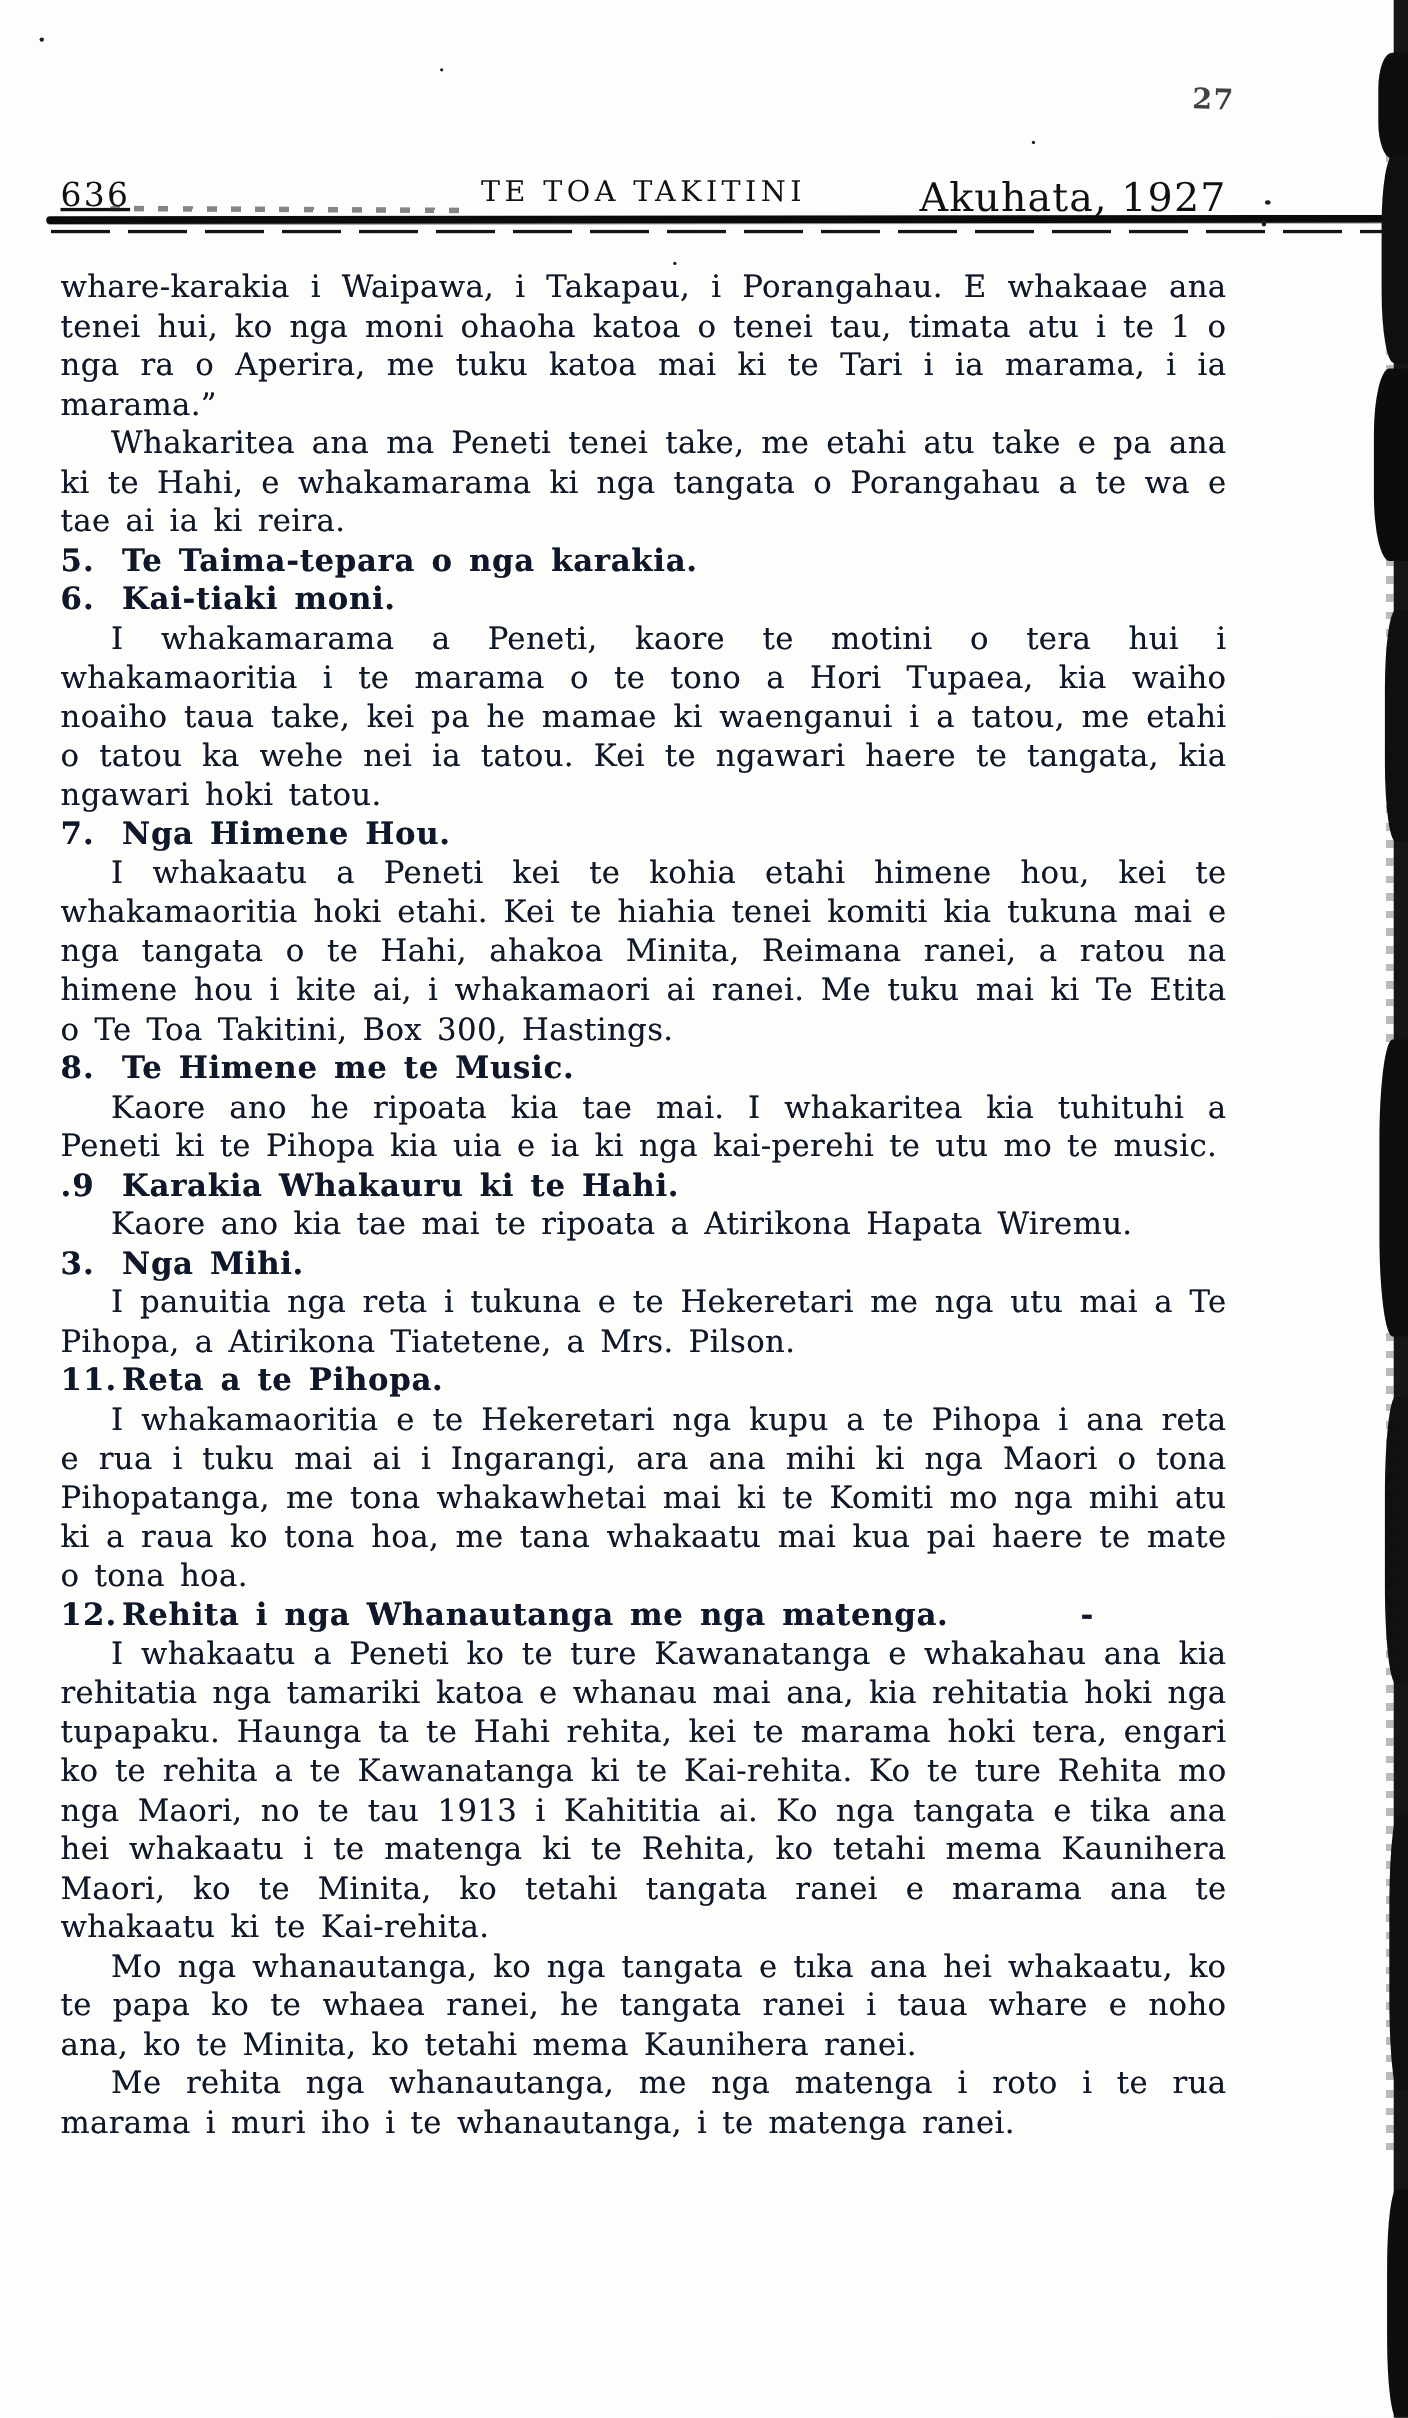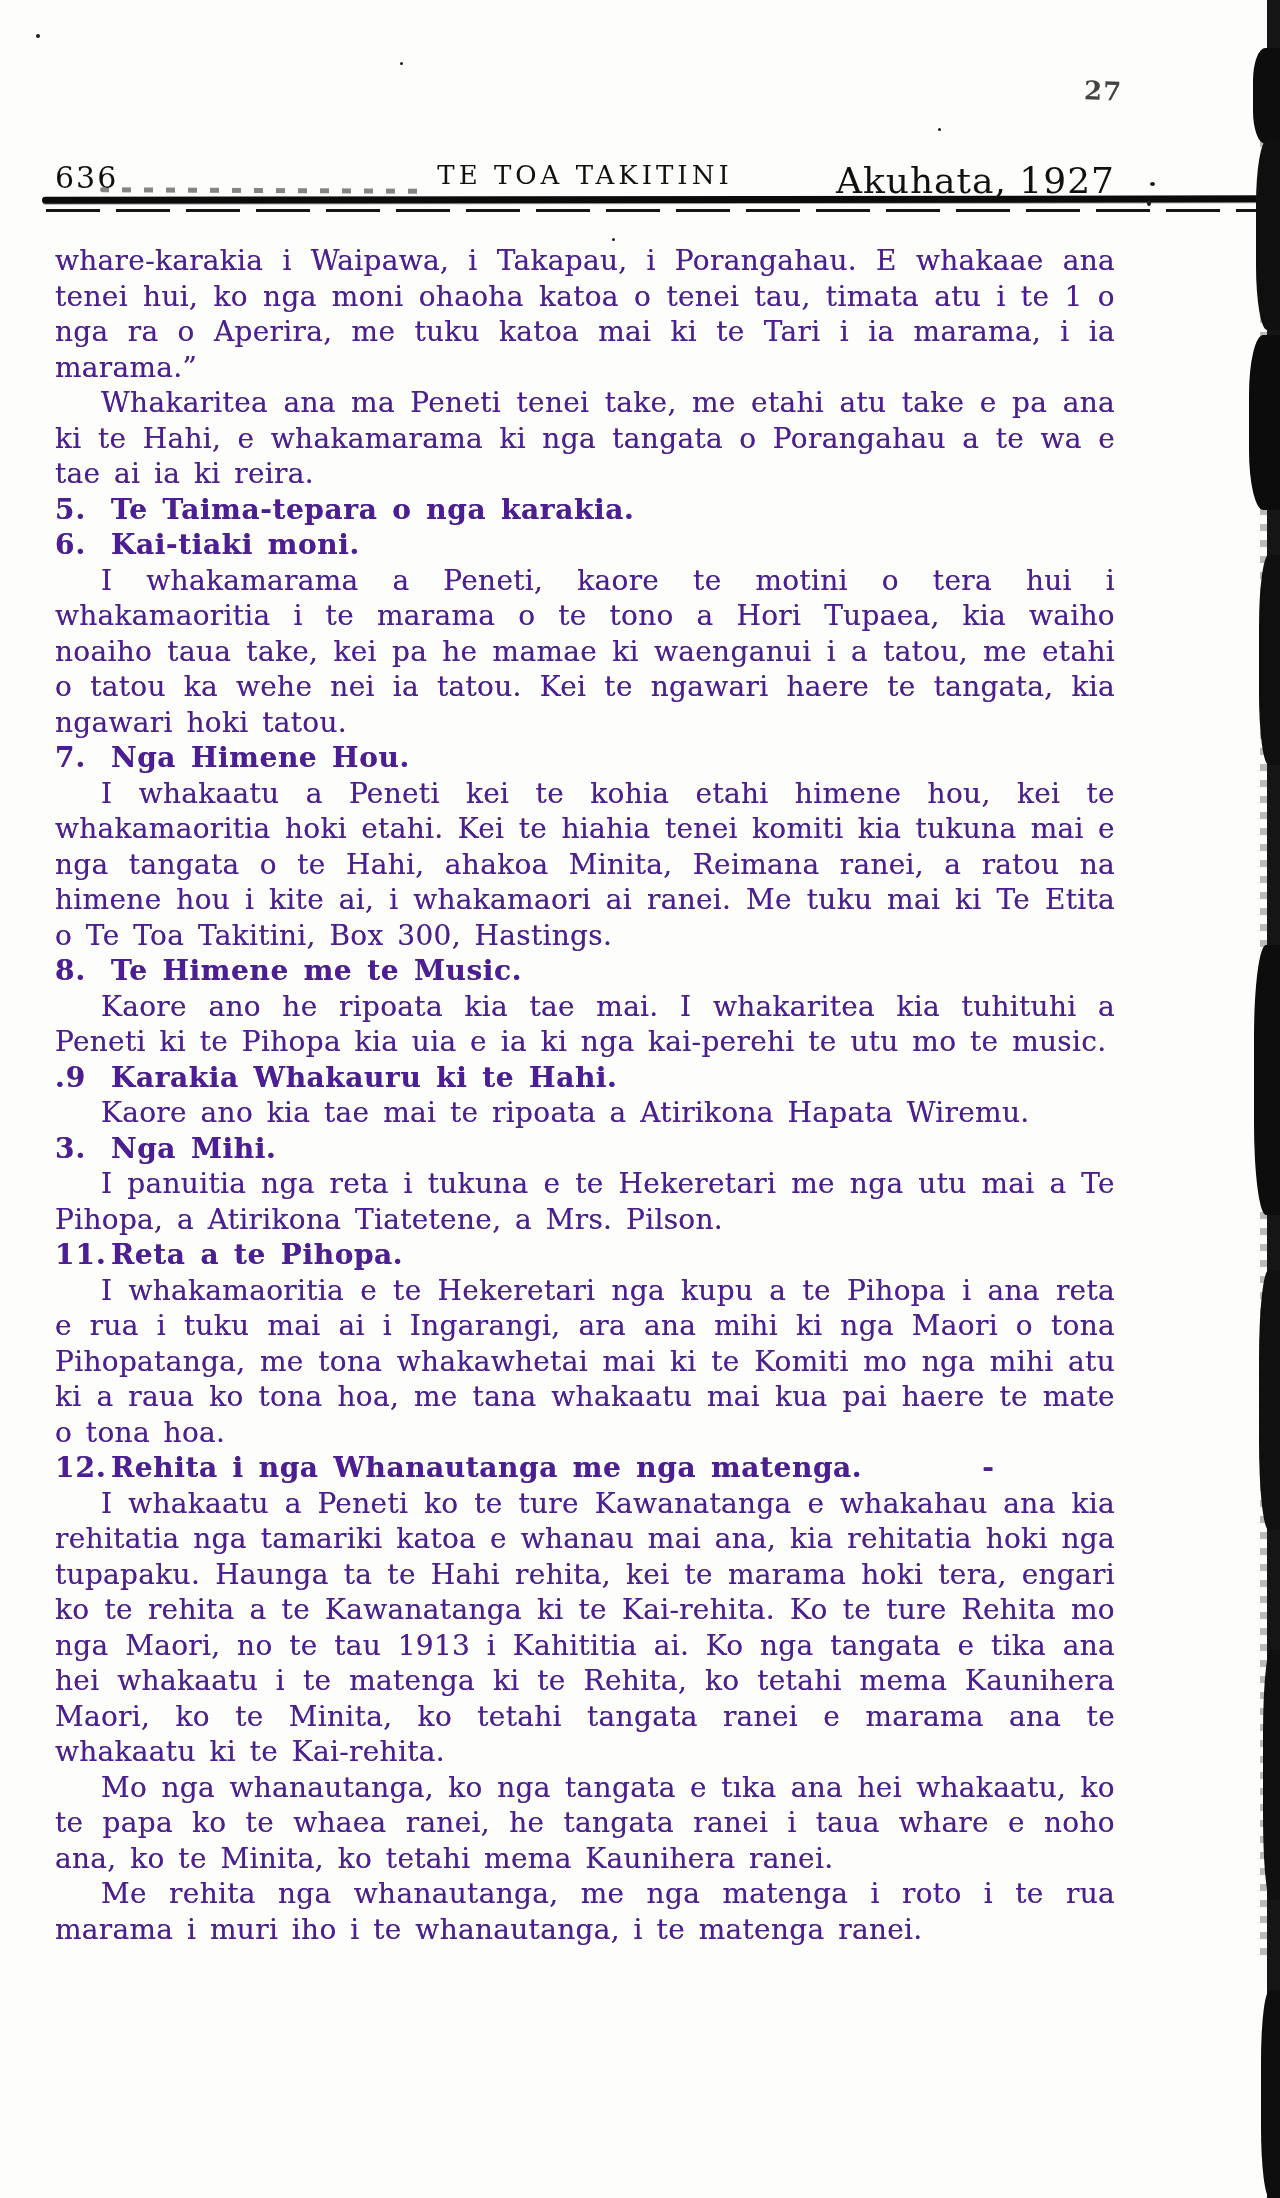--- a/index.html
+++ b/index.html
@@ -8,21 +8,21 @@
     background:#f7f7f4;
     font-family:"DejaVu Serif","Liberation Serif",serif;
     overflow:hidden;
   }
   .page{
     position:absolute;inset:0;background:#fdfdfb;color:#1a1a1a;
   }
   
   .hdr{position:absolute;top:160px;left:55px;width:1060px;height:34px;}
   .pageno{
-    position:absolute;left:0;top:0;font-size:30px;letter-spacing:2px;color:#111;
+    position:absolute;left:0;top:0;font-size:30px;letter-spacing:2px;color:#111;text-decoration:underline;
   }
   .ptitle{
     position:absolute;left:295px;top:0;width:470px;text-align:center;
     font-size:26px;letter-spacing:4px;color:#111;white-space:nowrap;
   }
   .pdate{
     position:absolute;right:0;top:0;font-size:36px;letter-spacing:1px;color:#111;white-space:nowrap;
   }
   .rule-thick{
     position:absolute;top:196px;left:42px;right:0;height:7px;
@@ -34,21 +34,21 @@
     background:repeating-linear-gradient(90deg,#141414 0 54px,transparent 54px 70px);
   }
   .smear{
     position:absolute;top:188px;left:100px;width:330px;height:5px;opacity:.55;
     background:repeating-linear-gradient(90deg,#222 0 9px,transparent 9px 22px);
     border-radius:3px;transform:rotate(.3deg);
   }
   
   .bodytext{
     position:absolute;top:243px;left:55px;width:1060px;
-    font-size:28px;line-height:35.5px;color:#4c1d95;
+    font-size:28px;line-height:35.5px;color:#0f172a;
     text-align:justify;letter-spacing:.3px;word-spacing:4.5px;
     text-shadow:0 0 .5px rgba(20,20,20,.55);
   }
   .para{margin:0;text-indent:46px;}
   .para.noindent{text-indent:0;}
   .sec{display:flex;align-items:baseline;font-weight:700;font-size:28px;}
   .sec .num{flex:0 0 56px;letter-spacing:1px;}
   .sec .ttl{letter-spacing:.6px;}
   .sec .trail{margin-left:120px;font-weight:700;}
   

